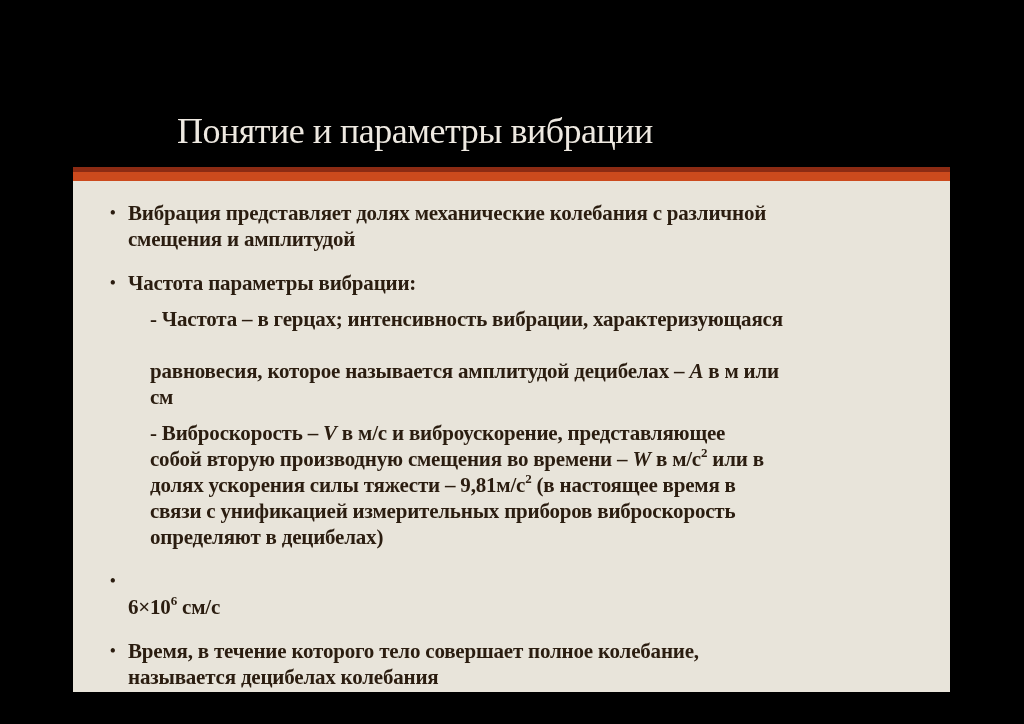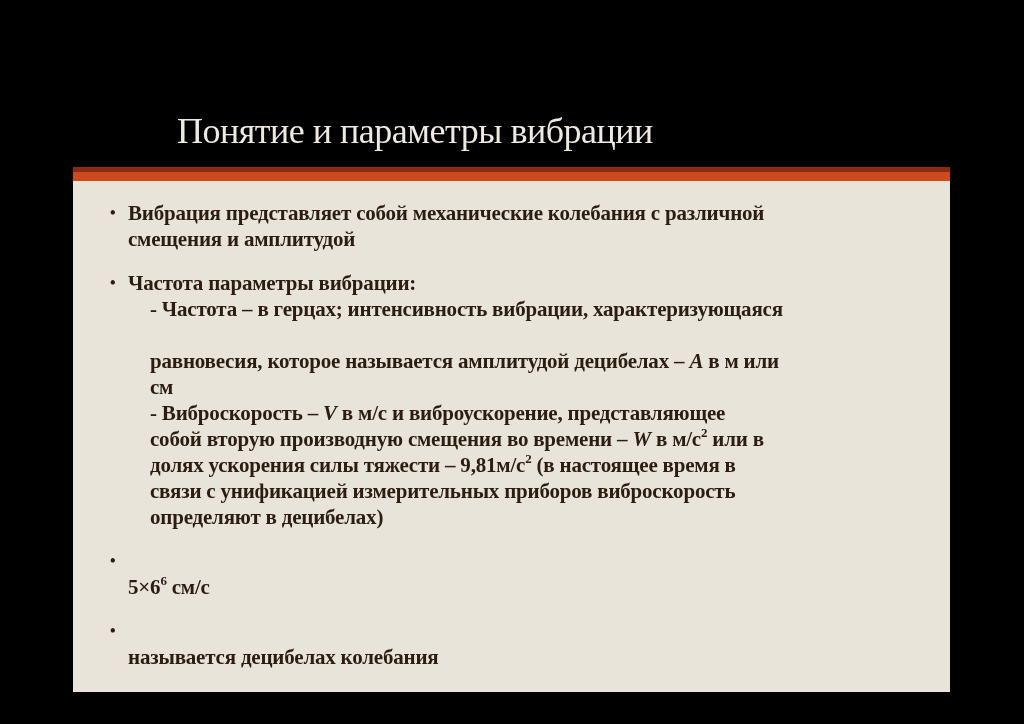--- a/index.html
+++ b/index.html
@@ -57,21 +57,21 @@
     padding: 19px 25px 0 55px;
     color: #2b1d10;
     font-size: 21px;
     line-height: 26px;
     font-weight: bold;
     letter-spacing: -0.2px;
   }
   .item { position: relative; }
   .item.l1 { margin-top: 18px; }
   .item.l1:first-child { margin-top: 0; }
-  .item.l2 { margin-left: 22px; }
+  .item.l2 { margin-top: 10px; margin-left: 22px; }
   .item .dot {
     position: absolute;
     left: -18px;
     top: 0px;
     font-size: 16px;
     line-height: 26px;
   }
   .item sup {
     font-size: 13px;
     line-height: 0;
@@ -85,21 +85,21 @@
 <body>
 
 <div class="stage">
   <div class="slide-title">Понятие и параметры вибрации</div>
   <div class="accent-bar">
     <div class="stripe-top"></div>
     <div class="stripe-bottom"></div>
   </div>
   <div class="content-area">
     <div class="bullet-list">
-        <div class="item l1"><span class="dot">•</span><span><span>Вибрация представляет собой механические колебания с различной</span><br><span>смещения и амплитудой</span></span></div>
+        <div class="item l1"><span class="dot">•</span><span><span>Вибрация представляет долях механические колебания с различной</span><br><span>смещения и амплитудой</span></span></div>
         <div class="item l1"><span class="dot">•</span><span><span>Частота параметры вибрации:</span></span></div>
         <div class="item l2"><span><span>- Частота – в герцах; интенсивность вибрации, характеризующаяся</span><br><br><span>равновесия, которое называется амплитудой децибелах – </span><i>A</i><span> в м или</span><br><span>см</span></span></div>
         <div class="item l2"><span><span>- Виброскорость – </span><i>V</i><span> в м/с и виброускорение, представляющее</span><br><span>собой вторую производную смещения во времени – </span><i>W</i><span> в м/с</span><sup>2</sup><span> или в</span><br><span>долях ускорения силы тяжести – 9,81м/с</span><sup>2</sup><span> (в настоящее время в</span><br><span>связи с унификацией измерительных приборов виброскорость</span><br><span>определяют в децибелах)</span></span></div>
-        <div class="item l1"><span class="dot">•</span><span><br><span>5×6</span><sup>6</sup><span> см/с</span></span></div>
-        <div class="item l1"><span class="dot">•</span><span><br><span>называется децибелах колебания</span></span></div>
+        <div class="item l1"><span class="dot">•</span><span><br><span>6×10</span><sup>6</sup><span> см/с</span></span></div>
+        <div class="item l1"><span class="dot">•</span><span><span>Время, в течение которого тело совершает полное колебание,</span><br><span>называется децибелах колебания</span></span></div>
       </div>
   </div>
 </div>
 
 </body></html>

